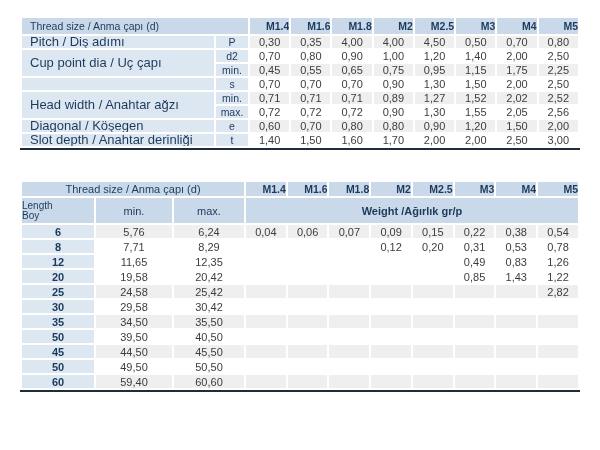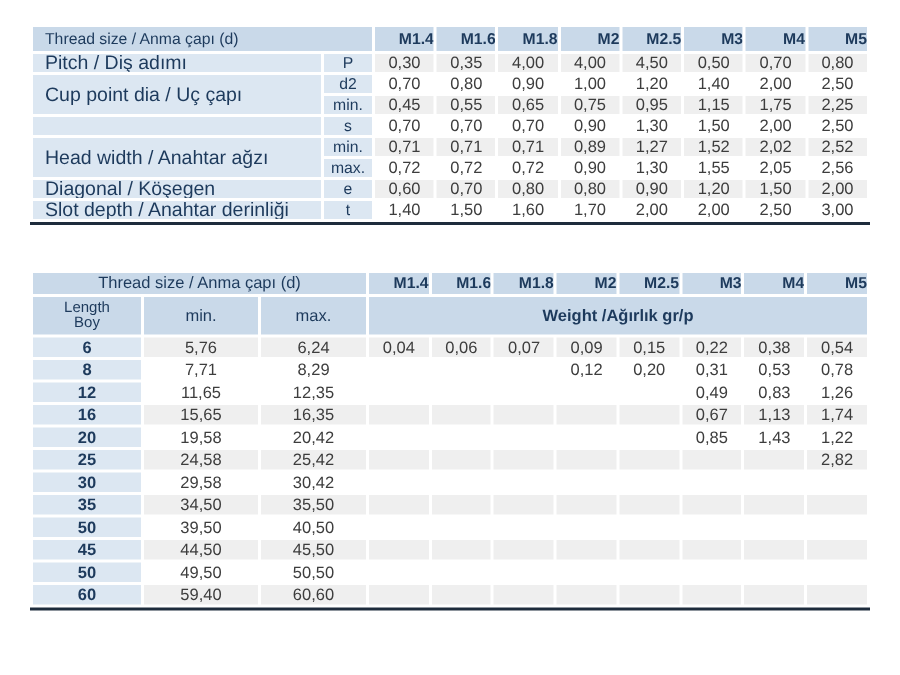--- a/index.html
+++ b/index.html
@@ -32,21 +32,21 @@
     font-weight: 400;
   }
   .hd {
     background: var(--hblue, #c9d9e9);
     color: var(--navy, #1d3a5c);
     height: 16px;
   }
   .lbl-hd { text-align: left; padding-left: 8px; font-size: 10.5px; }
   .colhd  { font-weight: 700; font-size: 10.5px; text-align: right; }
   .ctr    { text-align: center; }
-  .len-hd { font-size: 10px; line-height: 10px; text-align: center; height: 25px; }
+  .len-hd { font-size: 10px; line-height: 10px; text-align: left; height: 25px; }
   .wt-hd  { font-weight: 700; }
 
   td.lbl {
     background: var(--cblue, #dce7f2);
     color: var(--navy, #1d3a5c);
     text-align: left; padding-left: 8px;
     font-size: 13px; height: 12px;
   }
   td.sym {
     background: var(--cblue, #dce7f2);
@@ -268,33 +268,20 @@
             <td class="val">12,35</td>
             <td class="val"></td>
             <td class="val"></td>
             <td class="val"></td>
             <td class="val"></td>
             <td class="val"></td>
             <td class="val">0,49</td>
             <td class="val">0,83</td>
             <td class="val">1,26</td>
           </tr>
-          <tr class="stripe">
-            <td class="len">16</td>
-            <td class="val">15,65</td>
-            <td class="val">16,35</td>
-            <td class="val"></td>
-            <td class="val"></td>
-            <td class="val"></td>
-            <td class="val"></td>
-            <td class="val"></td>
-            <td class="val">0,67</td>
-            <td class="val">1,13</td>
-            <td class="val">1,74</td>
-          </tr>
           <tr>
             <td class="len">20</td>
             <td class="val">19,58</td>
             <td class="val">20,42</td>
             <td class="val"></td>
             <td class="val"></td>
             <td class="val"></td>
             <td class="val"></td>
             <td class="val"></td>
             <td class="val">0,85</td>

